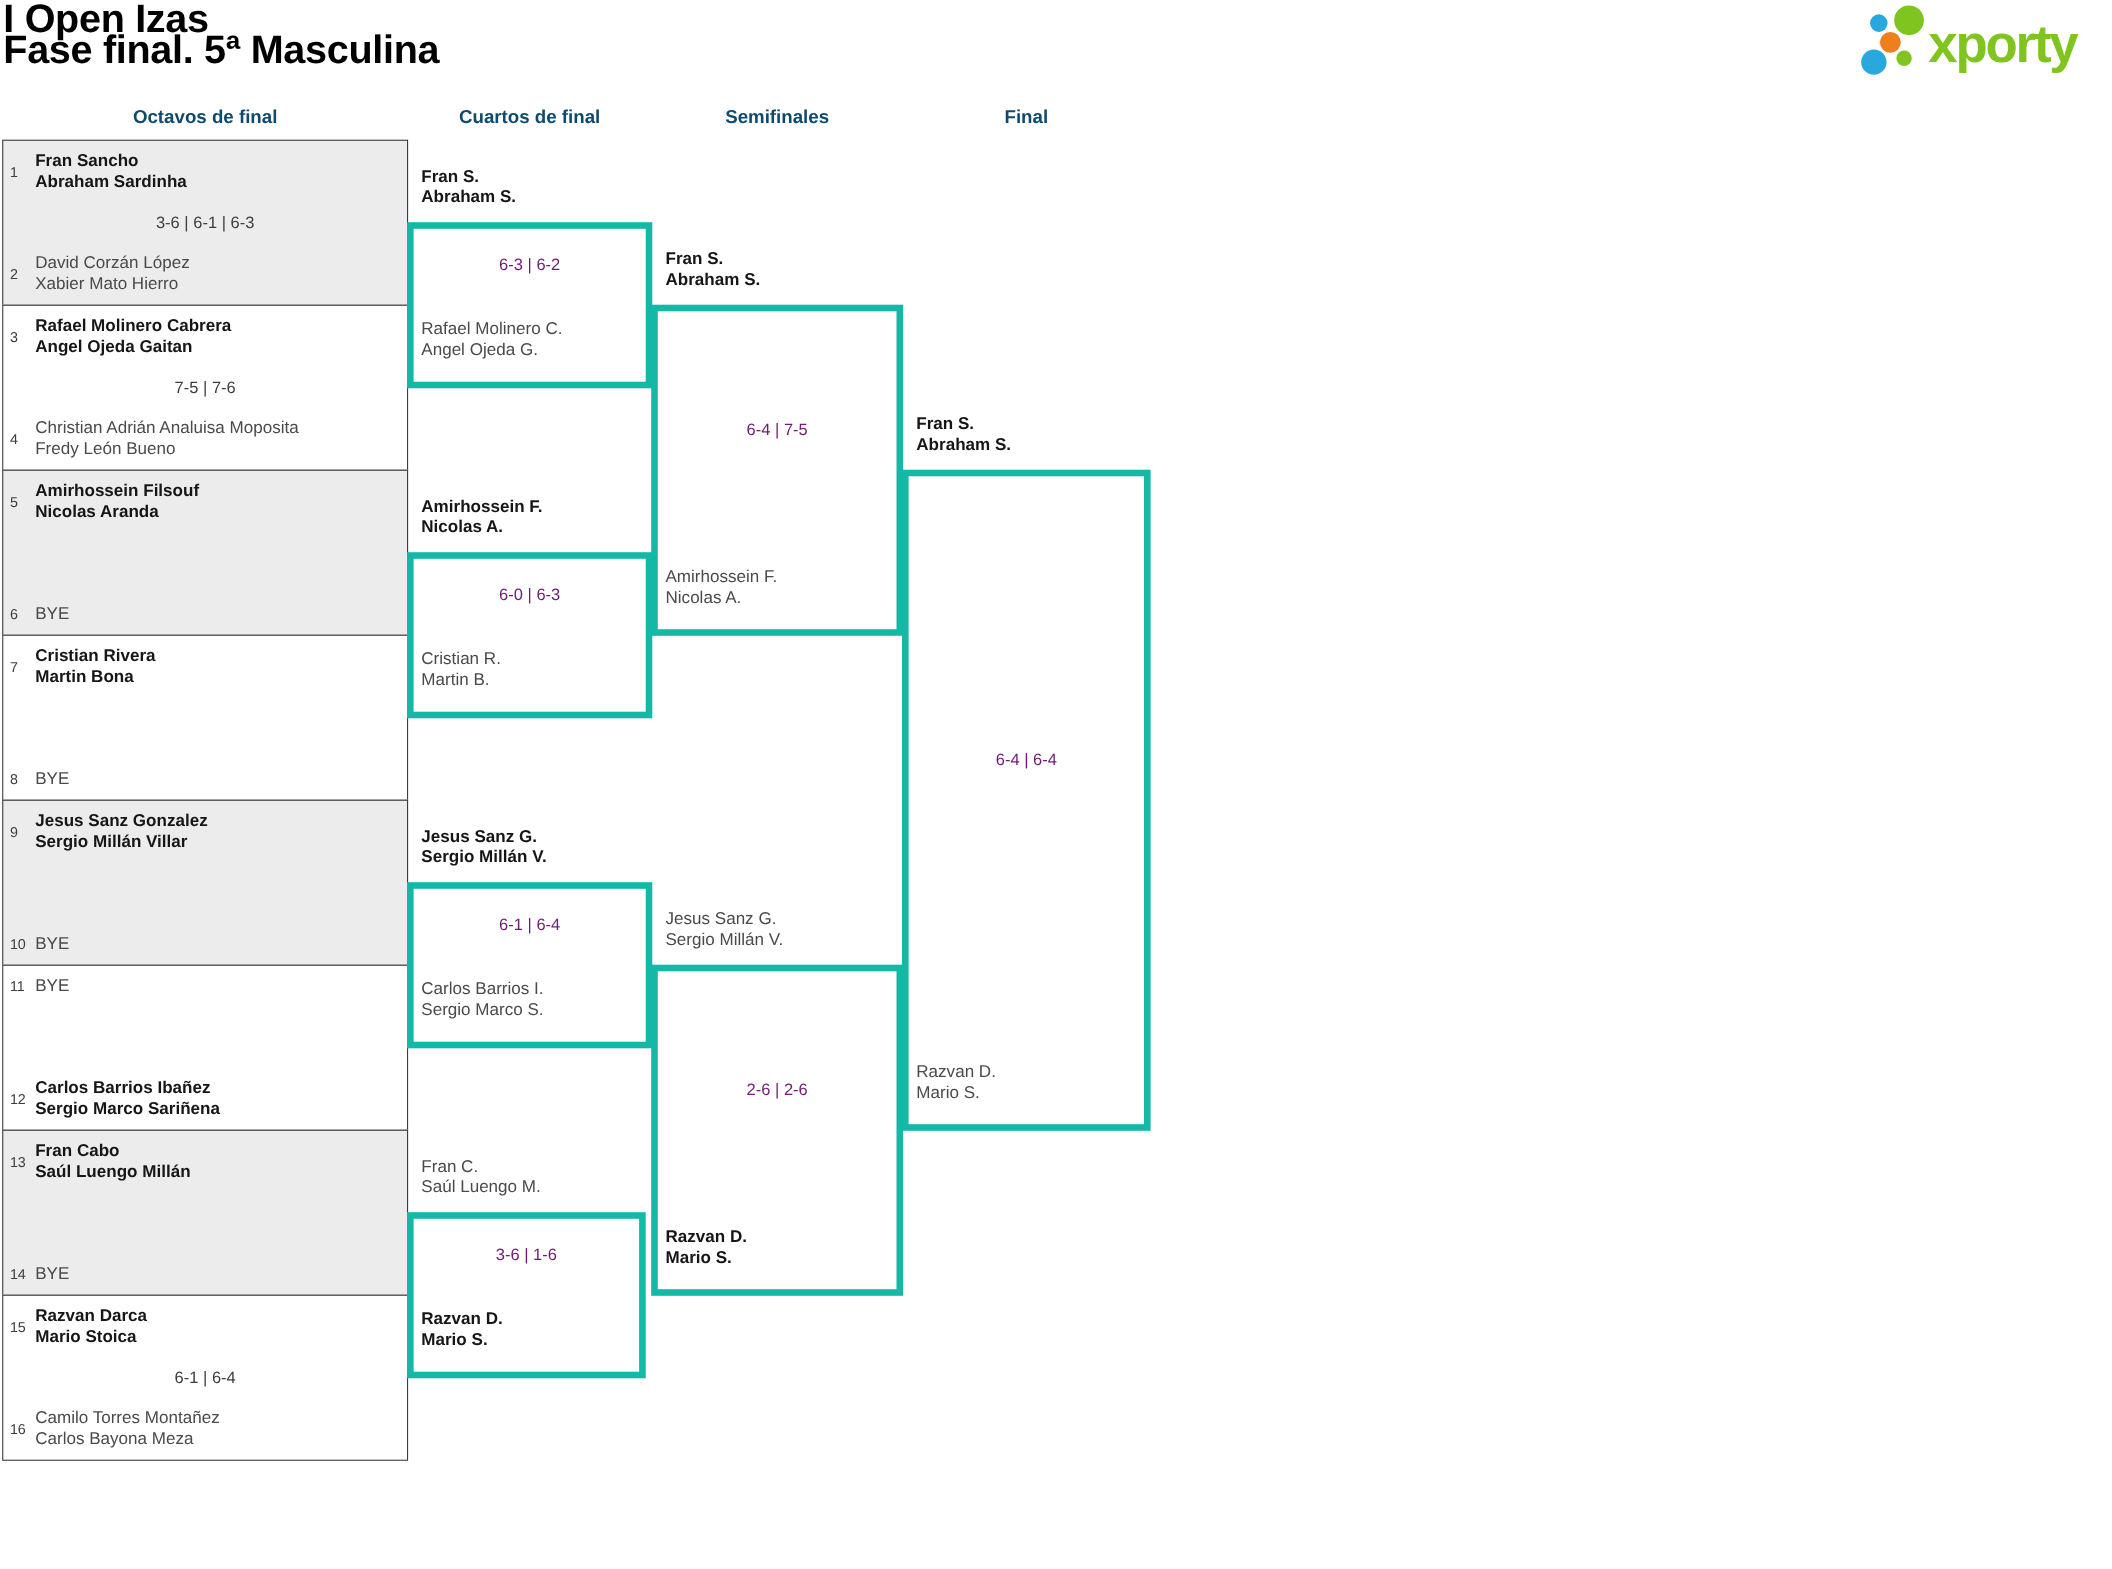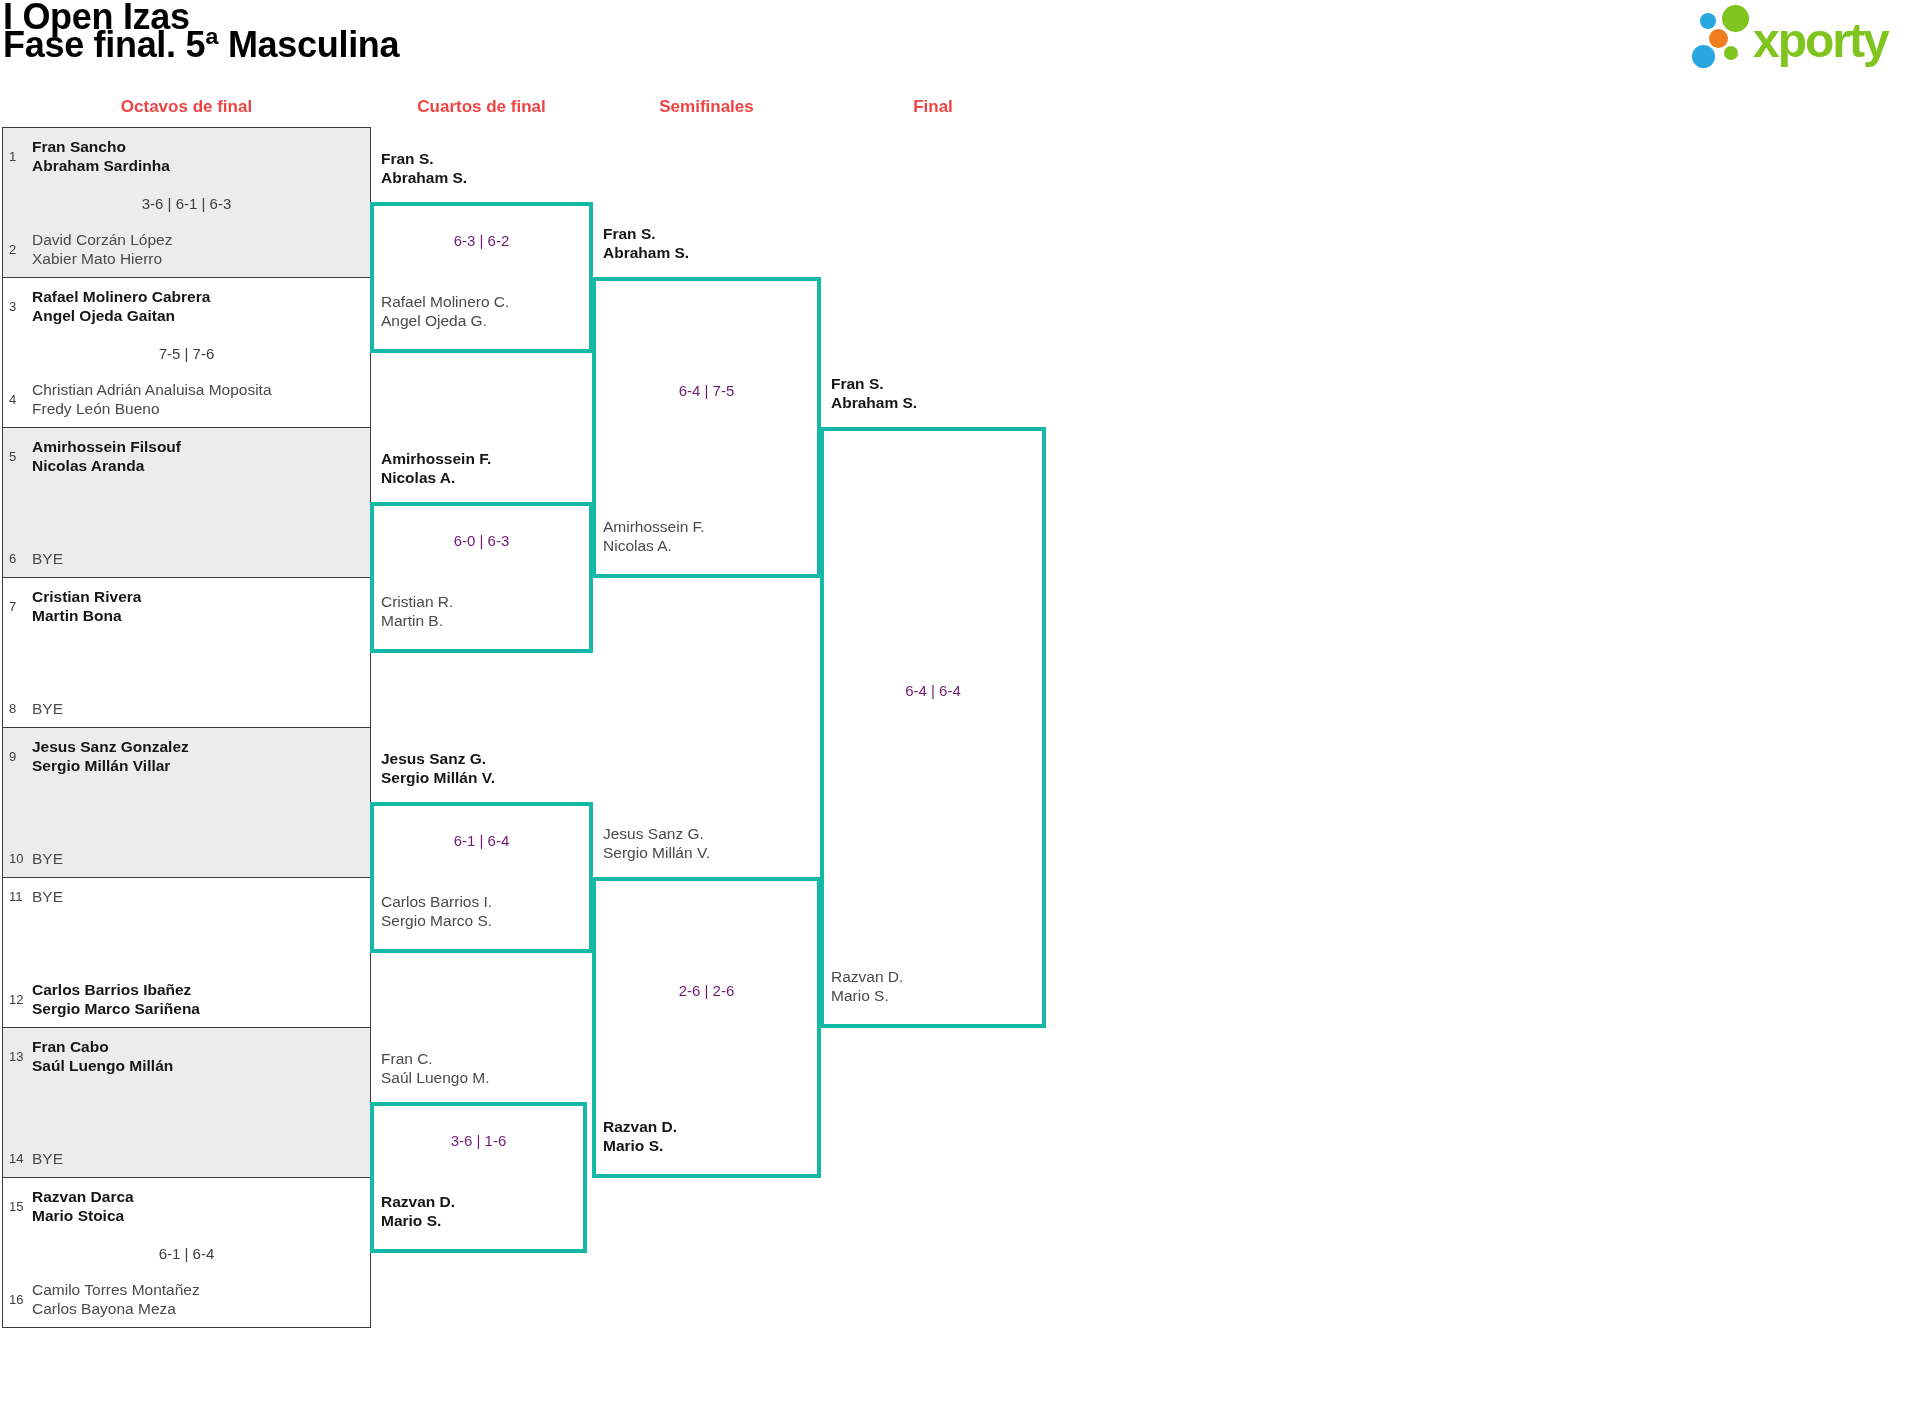--- a/index.html
+++ b/index.html
@@ -16,38 +16,38 @@
   .logo { position:absolute; left:1688px; top:0; width:232px; height:82px; }
   .logo-dot { position:absolute; border-radius:50%; }
   .dot-blue-sm  { left:12px; top:13px; width:16px; height:16px; background:#29a8e0; }
   .dot-green-lg { left:34px; top:5px;  width:27px; height:27px; background:#80c41f; }
   .dot-orange   { left:21px; top:29px; width:19px; height:19px; background:#ee7e1e; }
   .dot-blue-lg  { left:4px;  top:45px; width:23px; height:23px; background:#29a8e0; }
   .dot-green-sm { left:36px; top:46px; width:14px; height:14px; background:#80c41f; }
   .brand { position:absolute; left:65px; top:16px; font-size:48px; line-height:50px; font-weight:800; color:#80c41f; letter-spacing:-2px; }
 
   
-  .round-header { position:absolute; top:97px; text-align:center; font-size:17px; font-weight:700; color:#ef4444; }
+  .round-header { position:absolute; top:97px; text-align:center; font-size:17px; font-weight:700; color:#0c4a6e; }
 
   
   .oct-box { position:absolute; left:2px; width:369px; height:151px; border:1px solid #3c3c3c; box-sizing:border-box; background:#ffffff; }
   .oct-box.shaded { background:#ececec; }
   .entry { position:absolute; left:6px; right:4px; display:flex; align-items:center; gap:5px; }
   .entry.top { top:9px; }
   .entry.bottom { bottom:9px; }
   .seed { flex:0 0 18px; font-size:13px; color:#3d3d3d; }
   .team { font-size:15.5px; line-height:19px; color:#4a4a4a; font-weight:400; }
   .team.winner { color:#161616; font-weight:700; }
   .nl { display:block; }
   .nl:empty { display:none; }
   .score { position:absolute; left:0; right:0; top:50%; transform:translateY(-50%); text-align:center; font-size:15px; color:#3d3d3d; }
   .score:empty { display:none; }
 
   
-  .match { position:absolute; border:4px solid #14b8a6; box-sizing:border-box; background:transparent; }
+  .match { position:absolute; border:6px solid #14b8a6; box-sizing:border-box; background:transparent; }
   .adv { position:absolute; left:7px; font-size:15.5px; line-height:19px; color:#4a4a4a; font-weight:400; white-space:nowrap; }
   .adv.winner { color:#161616; font-weight:700; }
   .adv.top { bottom:100%; margin-bottom:19px; }
   .adv.bottom { bottom:19px; }
   .mscore { position:absolute; left:0; right:0; top:calc(50% - 46px); text-align:center; font-size:15px; color:#701a75; }
 </style>
 </head>
 <body>
 
 <div class="page-title">

